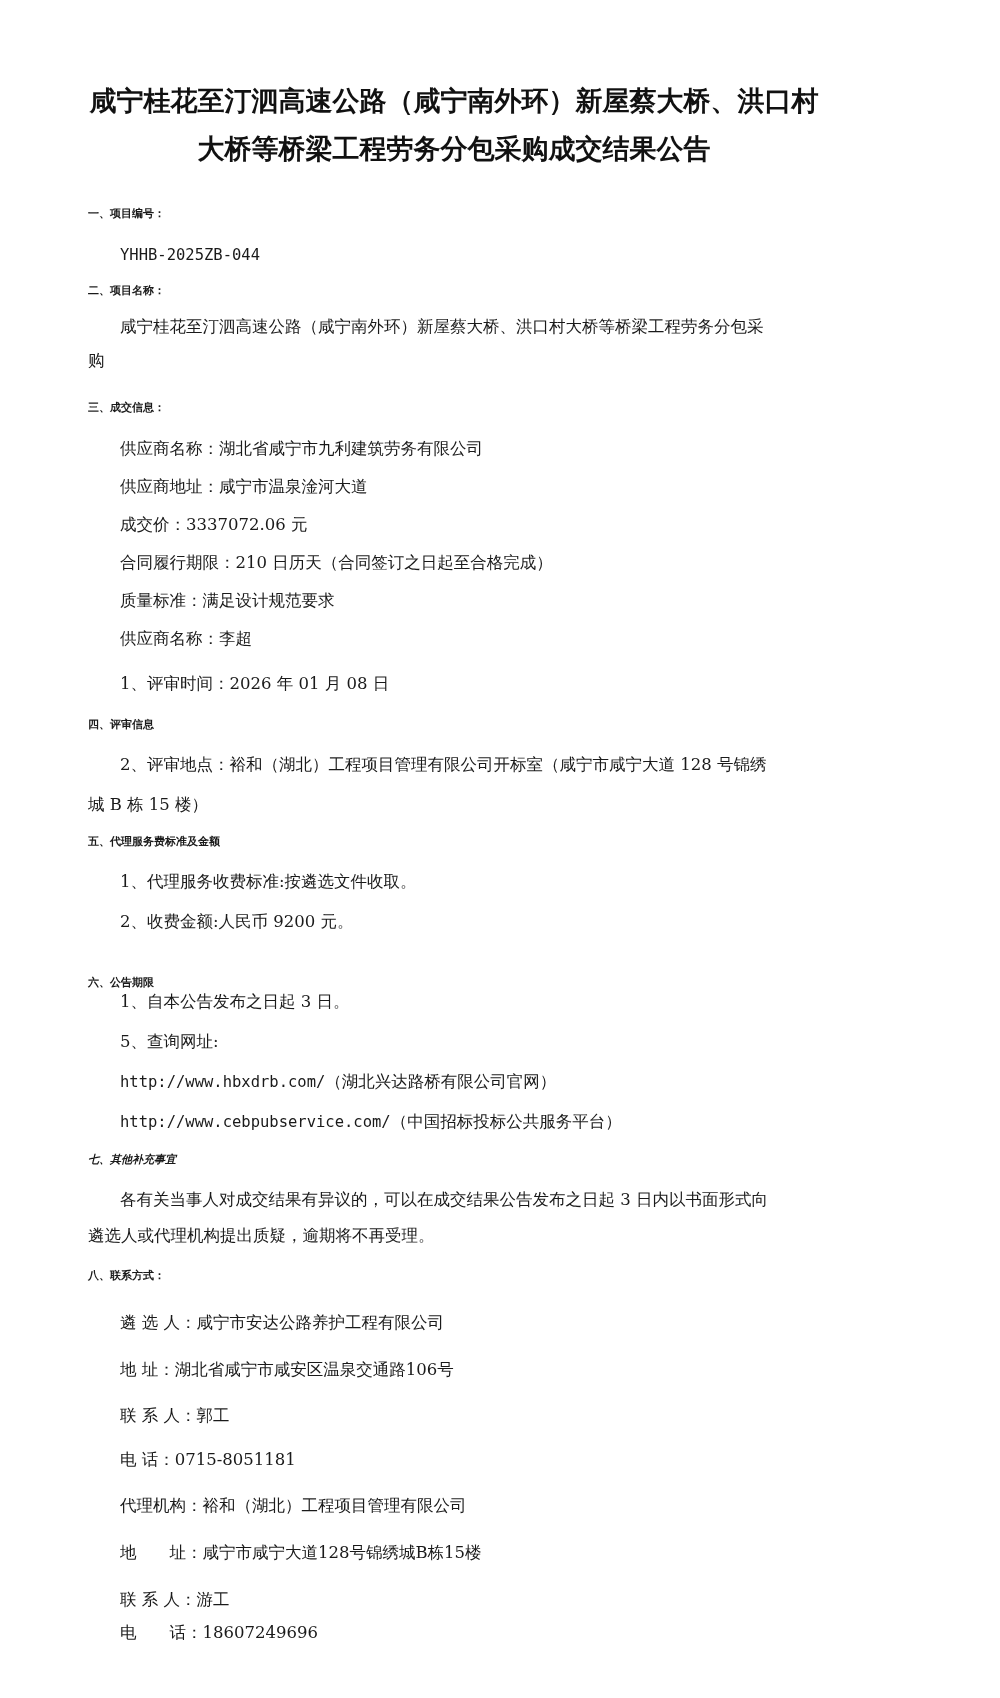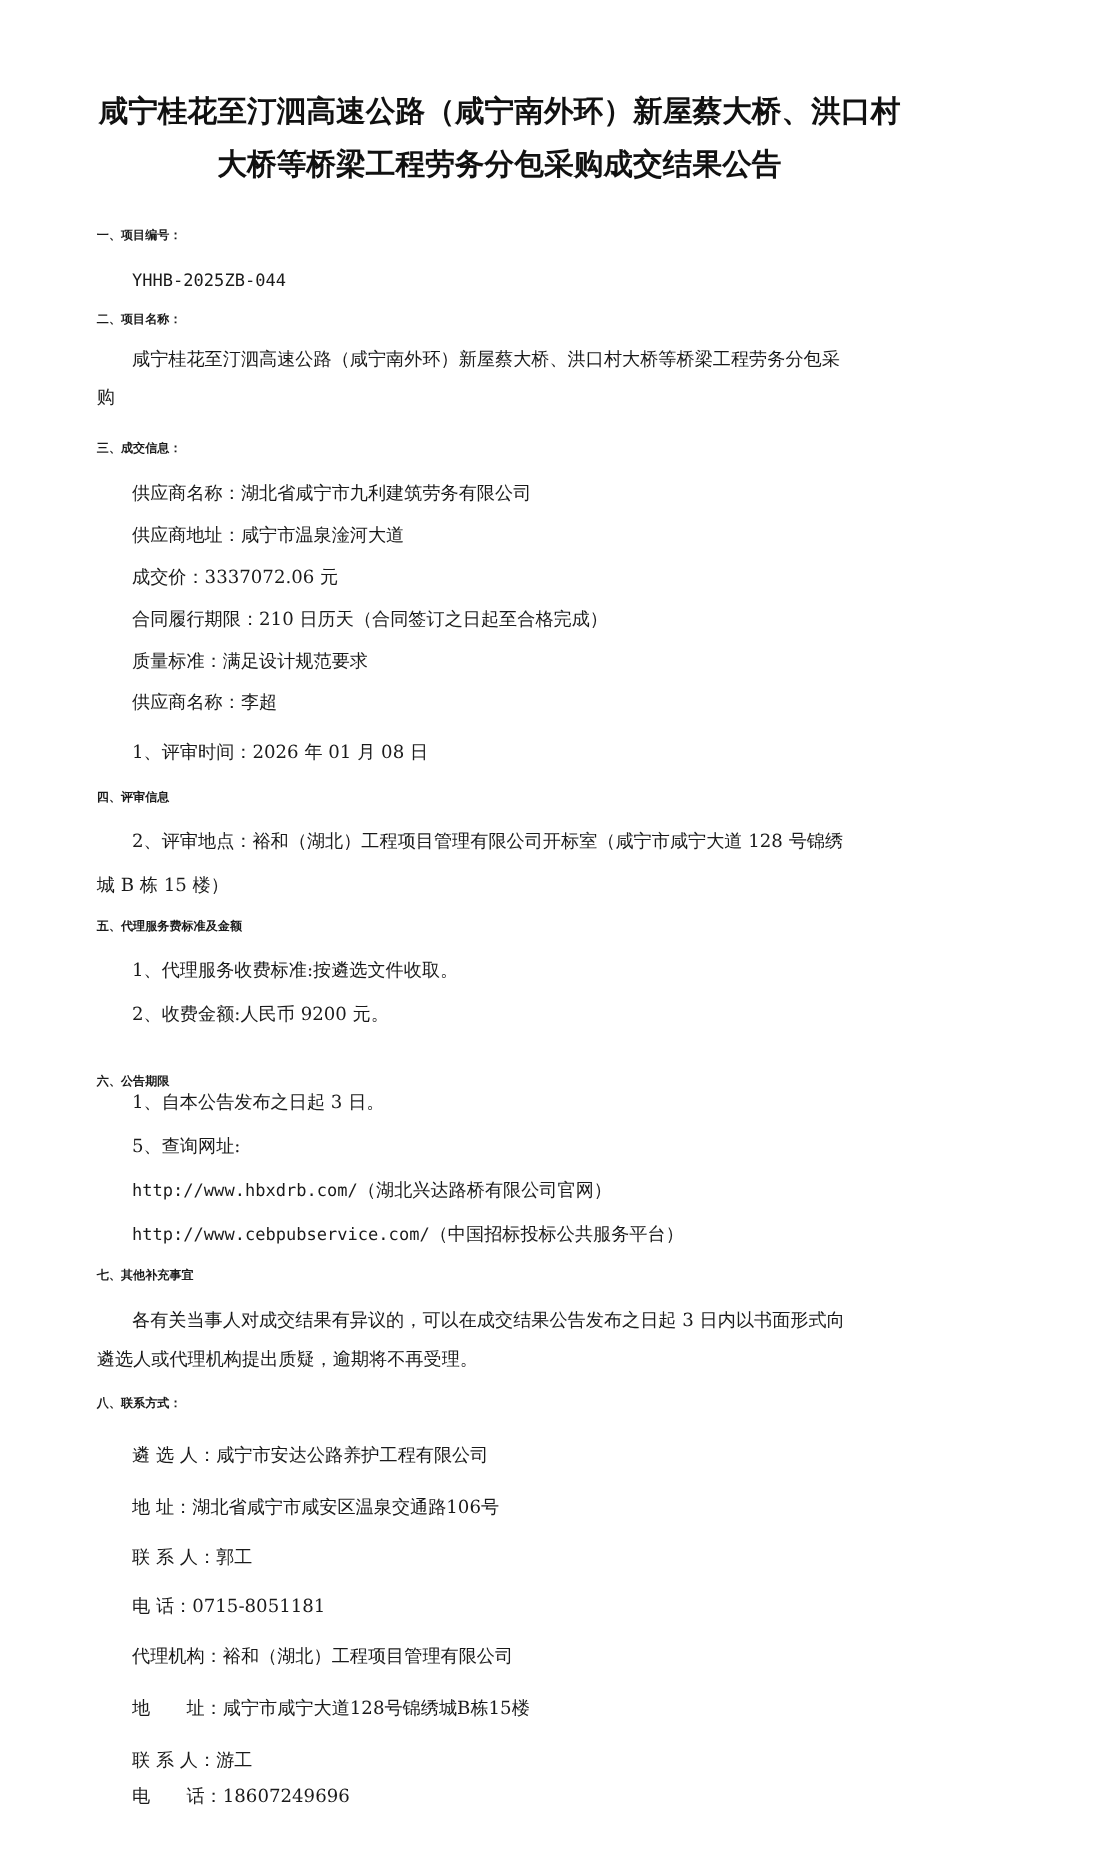--- a/index.html
+++ b/index.html
@@ -50,21 +50,21 @@
   <div class="line h" style="top:951px;margin-top:21px;">六、公告期限</div>
   <div class="line in" style="top:991px;">1、自本公告发布之日起 3 日。</div>
   <div class="line in" style="top:1031px;">5、查询网址:</div>
   <div class="line in" style="top:1071px;">
     <span class="mono">http://www.hbxdrb.com/</span><span>（湖北兴达路桥有限公司官网）</span>
   </div>
   <div class="line in" style="top:1111px;">
     <span class="mono">http://www.cebpubservice.com/</span><span>（中国招标投标公共服务平台）</span>
   </div>
 
-  <div class="line h" style="top:1149px;">七、其他补充事宜</div>
+  <div class="line h" style="top:1149px;font-style:italic;">七、其他补充事宜</div>
   <div class="line in" style="top:1189px;">各有关当事人对成交结果有异议的，可以在成交结果公告发布之日起 3 日内以书面形式向</div>
   <div class="line fl" style="top:1225px;">遴选人或代理机构提出质疑，逾期将不再受理。</div>
 
   <div class="line h" style="top:1265px;">八、联系方式：</div>
 
   <div class="line in" style="top:1312px;">
     <span class="lbl">遴 选 人：</span><span>咸宁市安达公路养护工程有限公司</span>
   </div>
   <div class="line in" style="top:1359px;">
     <span class="lbl">地 址：</span><span>湖北省咸宁市咸安区温泉交通路106号</span>

